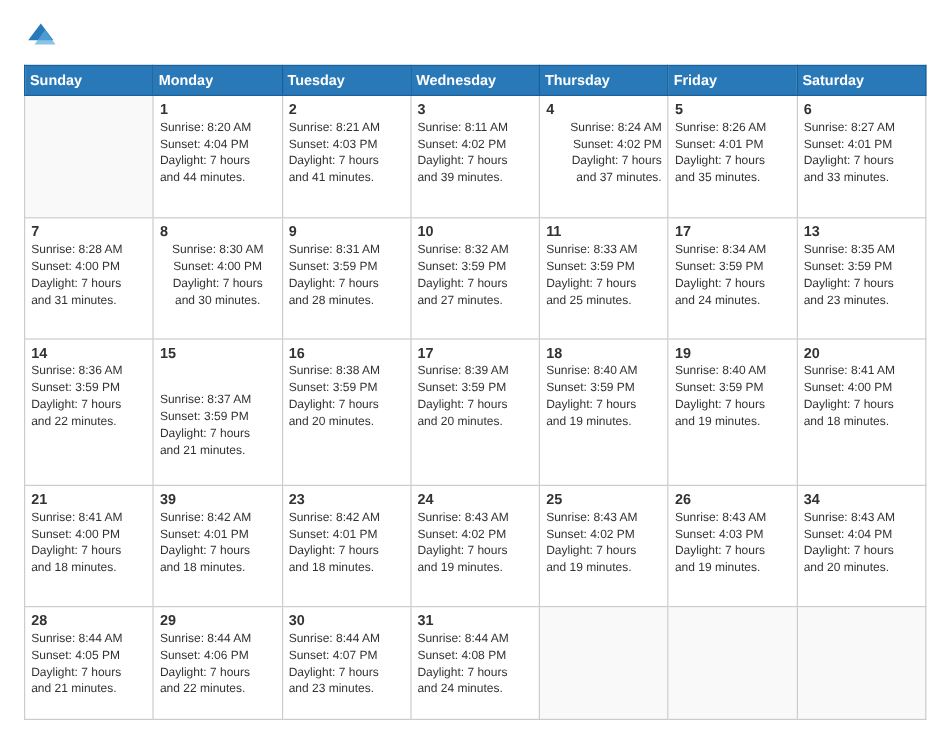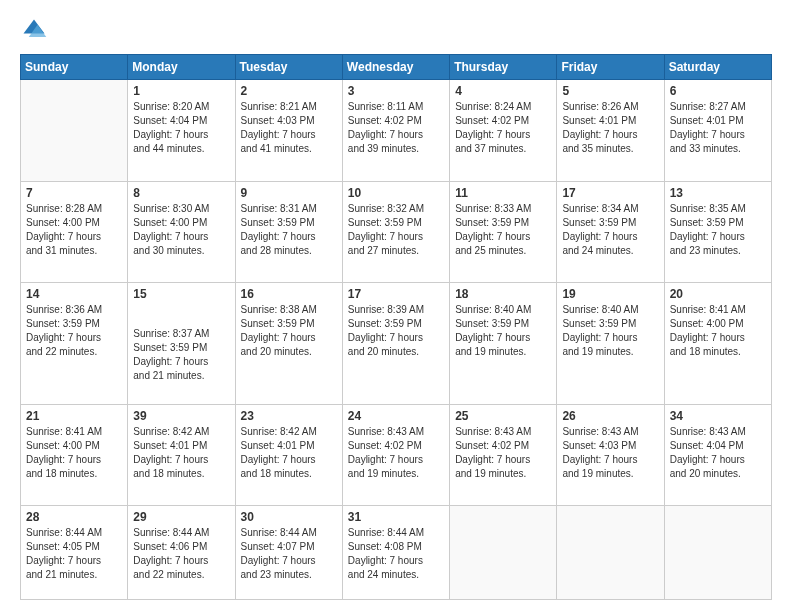--- a/index.html
+++ b/index.html
@@ -156,21 +156,21 @@
           </td>
           <td>
             <div class="day-num">3</div>
             <div class="cell-text" style="white-space: pre-line;">Sunrise: 8:11 AM
 Sunset: 4:02 PM
 Daylight: 7 hours
 and 39 minutes.</div>
           </td>
           <td>
             <div class="day-num">4</div>
-            <div class="cell-text" style="white-space: pre-line;">Sunrise: 8:24 AM
+            <div class="cell-text" style="white-space: pre-line; text-align: right;">Sunrise: 8:24 AM
 Sunset: 4:02 PM
 Daylight: 7 hours
 and 37 minutes.</div>
           </td>
           <td>
             <div class="day-num">5</div>
             <div class="cell-text" style="white-space: pre-line;">Sunrise: 8:26 AM
 Sunset: 4:01 PM
 Daylight: 7 hours
 and 35 minutes.</div>
@@ -186,21 +186,21 @@
         <tr class="week-row">
           <td>
             <div class="day-num">7</div>
             <div class="cell-text" style="white-space: pre-line;">Sunrise: 8:28 AM
 Sunset: 4:00 PM
 Daylight: 7 hours
 and 31 minutes.</div>
           </td>
           <td>
             <div class="day-num">8</div>
-            <div class="cell-text" style="white-space: pre-line;">Sunrise: 8:30 AM
+            <div class="cell-text" style="white-space: pre-line; text-align: center;">Sunrise: 8:30 AM
 Sunset: 4:00 PM
 Daylight: 7 hours
 and 30 minutes.</div>
           </td>
           <td>
             <div class="day-num">9</div>
             <div class="cell-text" style="white-space: pre-line;">Sunrise: 8:31 AM
 Sunset: 3:59 PM
 Daylight: 7 hours
 and 28 minutes.</div>

